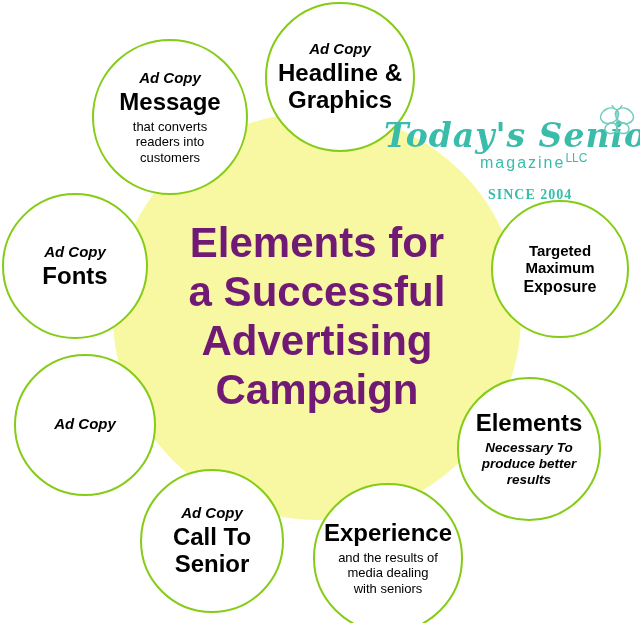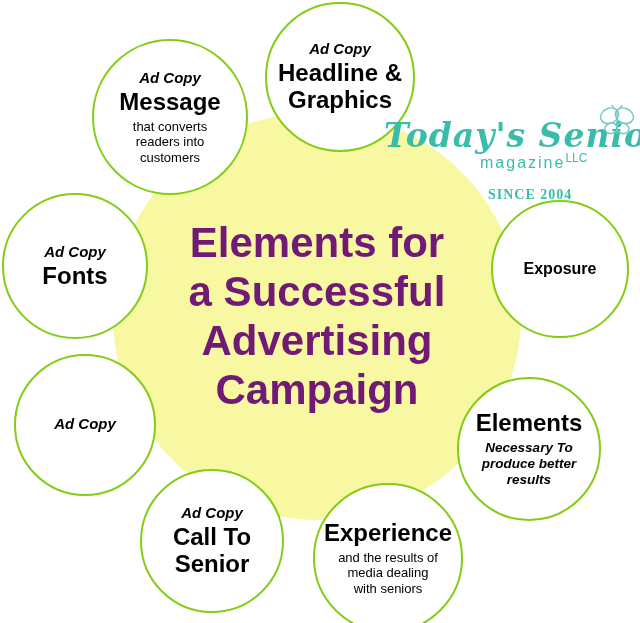--- a/index.html
+++ b/index.html
@@ -171,20 +171,22 @@
   </div>
 
   <div class="node" style="left:457px; top:377px; width:144px; height:144px;">
     <div class="title">Elements</div>
     <div class="desc italic-bold">Necessary To
 produce better
 results</div>
   </div>
 
   <div class="node" style="left:491px; top:200px; width:138px; height:138px;">
+    <div class="pre">Targeted
+Maximum</div>
     <div class="title" style="font-size:16px;">Exposure</div>
   </div>
 
   <div class="logo">
     <svg class="butterfly" viewBox="0 0 40 36" aria-hidden="true">
       <g fill="none" stroke="#6fccbd" stroke-width="1.4">
         <ellipse cx="13" cy="11" rx="9" ry="7" transform="rotate(-25 13 11)"></ellipse>
         <ellipse cx="27" cy="11" rx="9" ry="7" transform="rotate(25 27 11)"></ellipse>
         <ellipse cx="14.5" cy="23" rx="6" ry="5" transform="rotate(-15 14.5 23)"></ellipse>
         <ellipse cx="25.5" cy="23" rx="6" ry="5" transform="rotate(15 25.5 23)"></ellipse>

